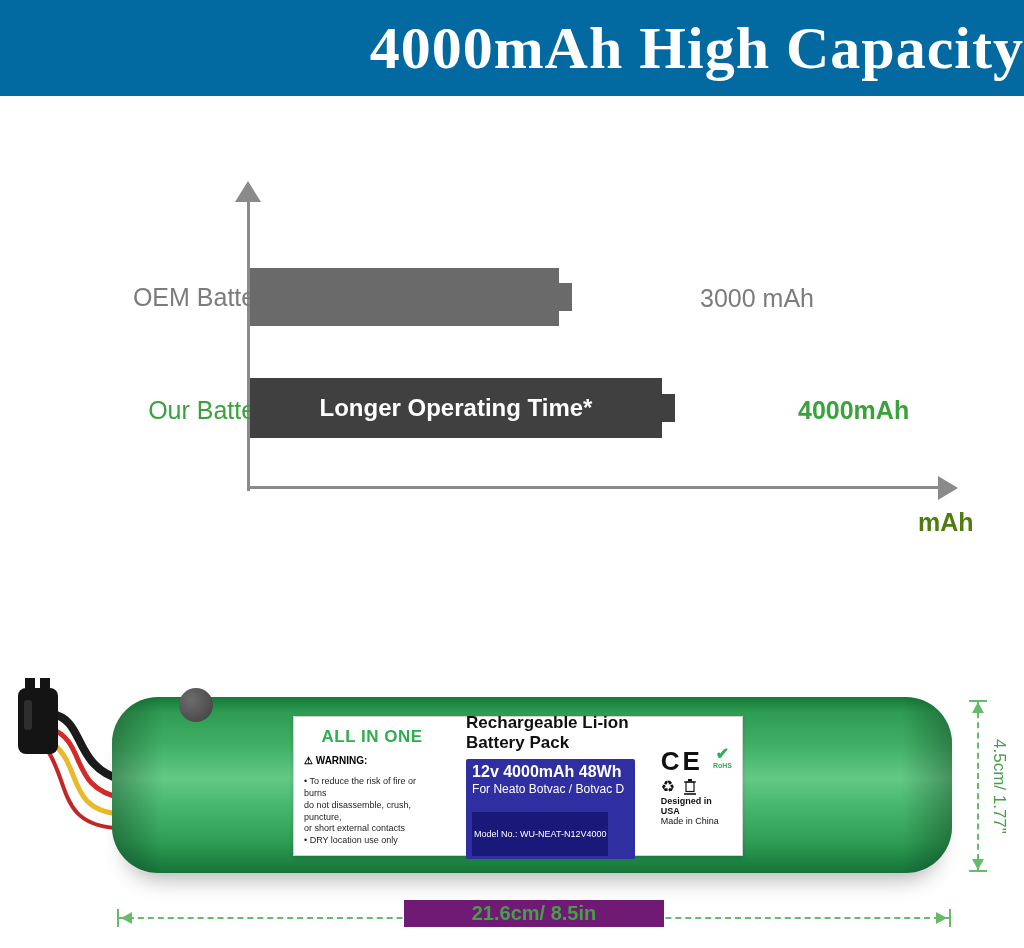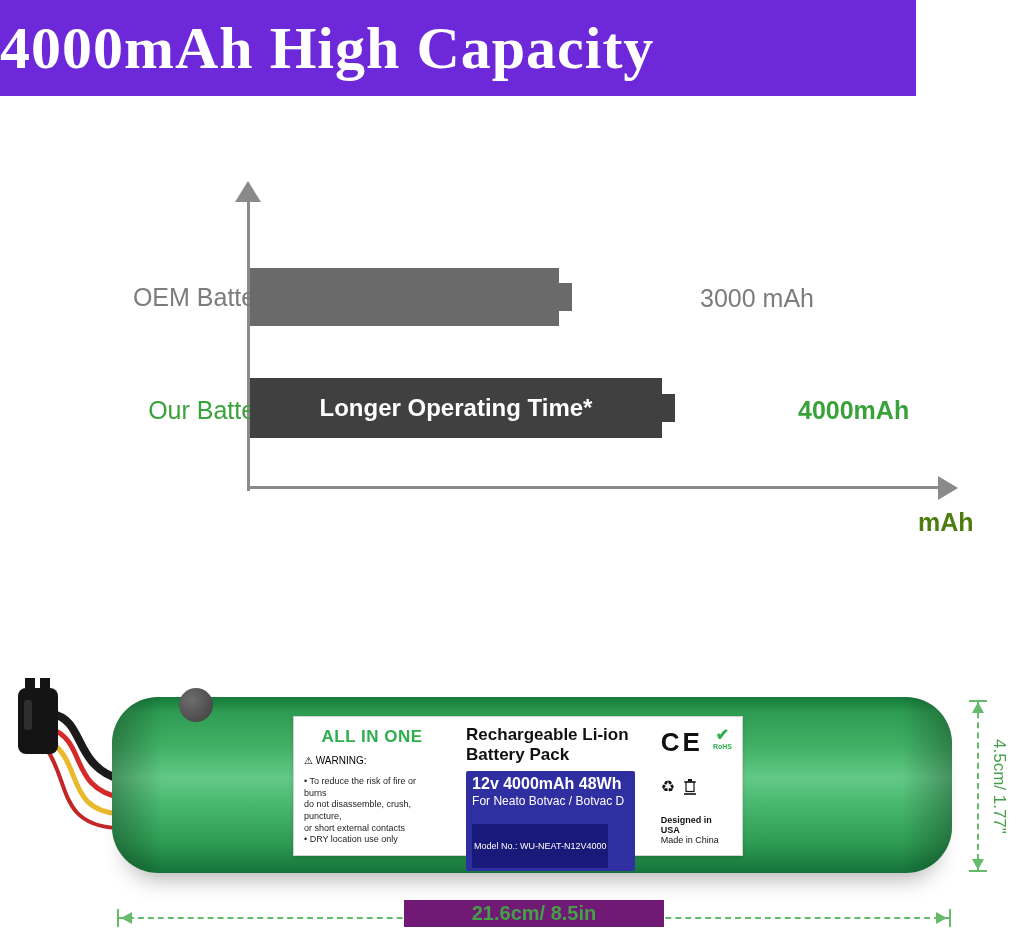--- a/index.html
+++ b/index.html
@@ -3,22 +3,22 @@
 <meta charset="utf-8">
 <style>
   * { margin:0; padding:0; box-sizing:border-box; }
   html,body { background:#ffffff; }
   .page {
     position:relative; width:1024px; height:948px; overflow:hidden;
     background:#ffffff; font-family:"Liberation Sans", sans-serif;
   }
   
   .banner {
-    position:absolute; left:0; top:0; width:916px; height:96px;
-    background:#6d28d9; display:flex; align-items:center; justify-content:flex-start;
+    position:absolute; left:0; top:0; width:1024px; height:96px;
+    background:#0369a1; display:flex; align-items:center; justify-content:flex-end;
   }
   .banner h1 {
     color:#ffffff; font-family:"Liberation Serif", serif;
     font-size:60px; font-weight:600; letter-spacing:1px;
   }
   
   .chart { position:absolute; left:0; top:96px; width:1024px; height:470px; }
   .y-axis { position:absolute; left:247px; top:104px; width:3px; height:291px; background:#8a8a8a; }
   .y-arrow { position:absolute; left:235px; top:85px; width:0; height:0;
     border-left:13px solid transparent; border-right:13px solid transparent; border-bottom:21px solid #8a8a8a; }
@@ -47,25 +47,25 @@
   }
   .battery::before { content:""; position:absolute; inset:0; border-radius:inherit;
     background:linear-gradient(90deg, rgba(0,0,0,0.28), rgba(0,0,0,0) 6%, rgba(0,0,0,0) 94%, rgba(0,0,0,0.28)); }
   .gray-dot { position:absolute; left:179px; top:688px; width:34px; height:34px; border-radius:50%;
     background:radial-gradient(circle at 35% 35%, #6d6d6d, #3d3d3d); }
   .wires { position:absolute; left:6px; top:648px; }
   .batt-label {
     position:absolute; left:293px; top:716px; width:450px; height:140px;
     background:#ffffff; border:1px solid #d2d2d2; border-radius:0;
     box-shadow:0 2px 4px rgba(0,0,0,0.15);
-    display:flex; gap:26px; padding:8px 10px;
+    display:flex; gap:26px; padding:8px 10px;align-items:center;
   }
   .col1 { width:150px; }
   .brand { color:#2fae4e; font-weight:700; font-size:17px; text-align:center; margin:2px 0 8px; letter-spacing:0.5px; }
-  .warn-head { font-size:10px; font-weight:400; margin-bottom:10px; }
+  .warn-head { font-size:10px; font-weight:700; margin-bottom:10px; }
   .warn-line { font-size:9px; line-height:1.3; color:#1d1d1d; }
   .col2 { width:186px; }
   .prod-title { font-size:17px; font-weight:700; line-height:1.15; color:#111; }
   .spec-box { background:#2f2fa2; color:#fff; margin-top:7px; padding:4px 6px 3px; border-radius:2px; }
   .spec1 { font-size:16px; font-weight:700; }
   .spec2 { font-size:12px; margin-top:1px; }
   .spec3 { font-size:9px; margin-top:16px; background:rgba(0,0,70,0.45); padding:17px 2px; display:inline-block; }
   .col3 { flex:1; display:flex; flex-direction:column; justify-content:space-between; padding:2px 0; }
   .certs { display:flex; align-items:flex-start; gap:10px; }
   .ce { font-size:26px; font-weight:700; letter-spacing:3px; color:#111; }

